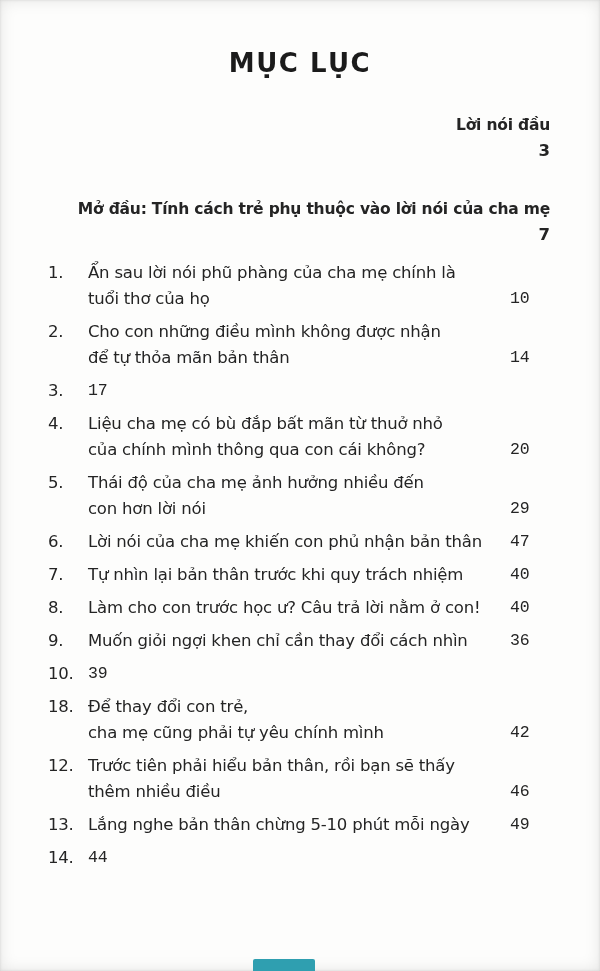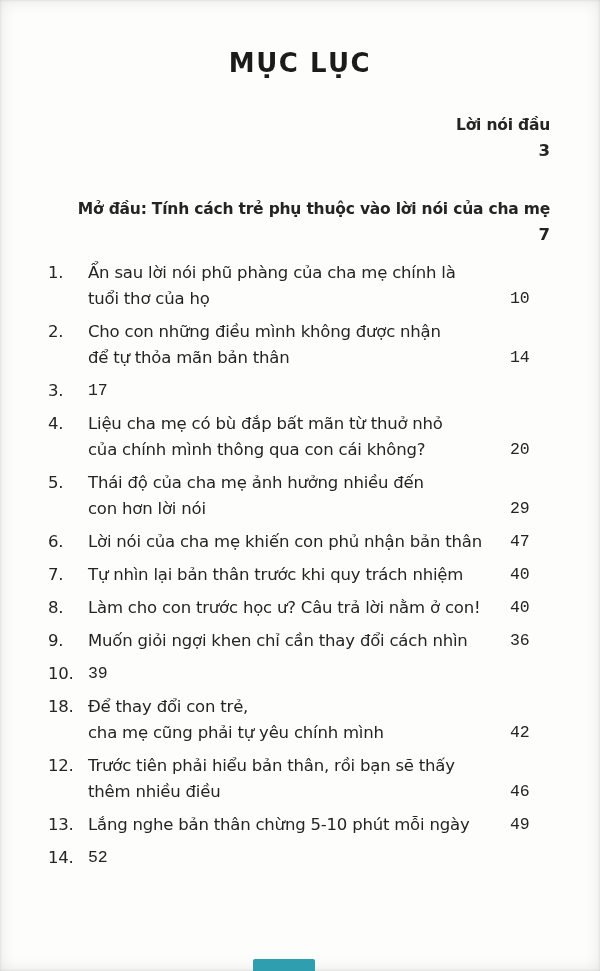--- a/index.html
+++ b/index.html
@@ -155,19 +155,19 @@
   </div>
 
   <div class="entry">
     <span class="num">13.</span>
     <span class="text">Lắng nghe bản thân chừng 5-10 phút mỗi ngày</span>
     <span class="pg">49</span>
   </div>
 
   <div class="entry">
     <span class="num">14.</span>
-    <span class="pg">52</span>
+    <span class="pg">44</span>
   </div>
 </div>
   </div>
 
   <div class="bottom-mark" style="background: rgb(47, 159, 176);"></div>
 </div>
 
 </body></html>

